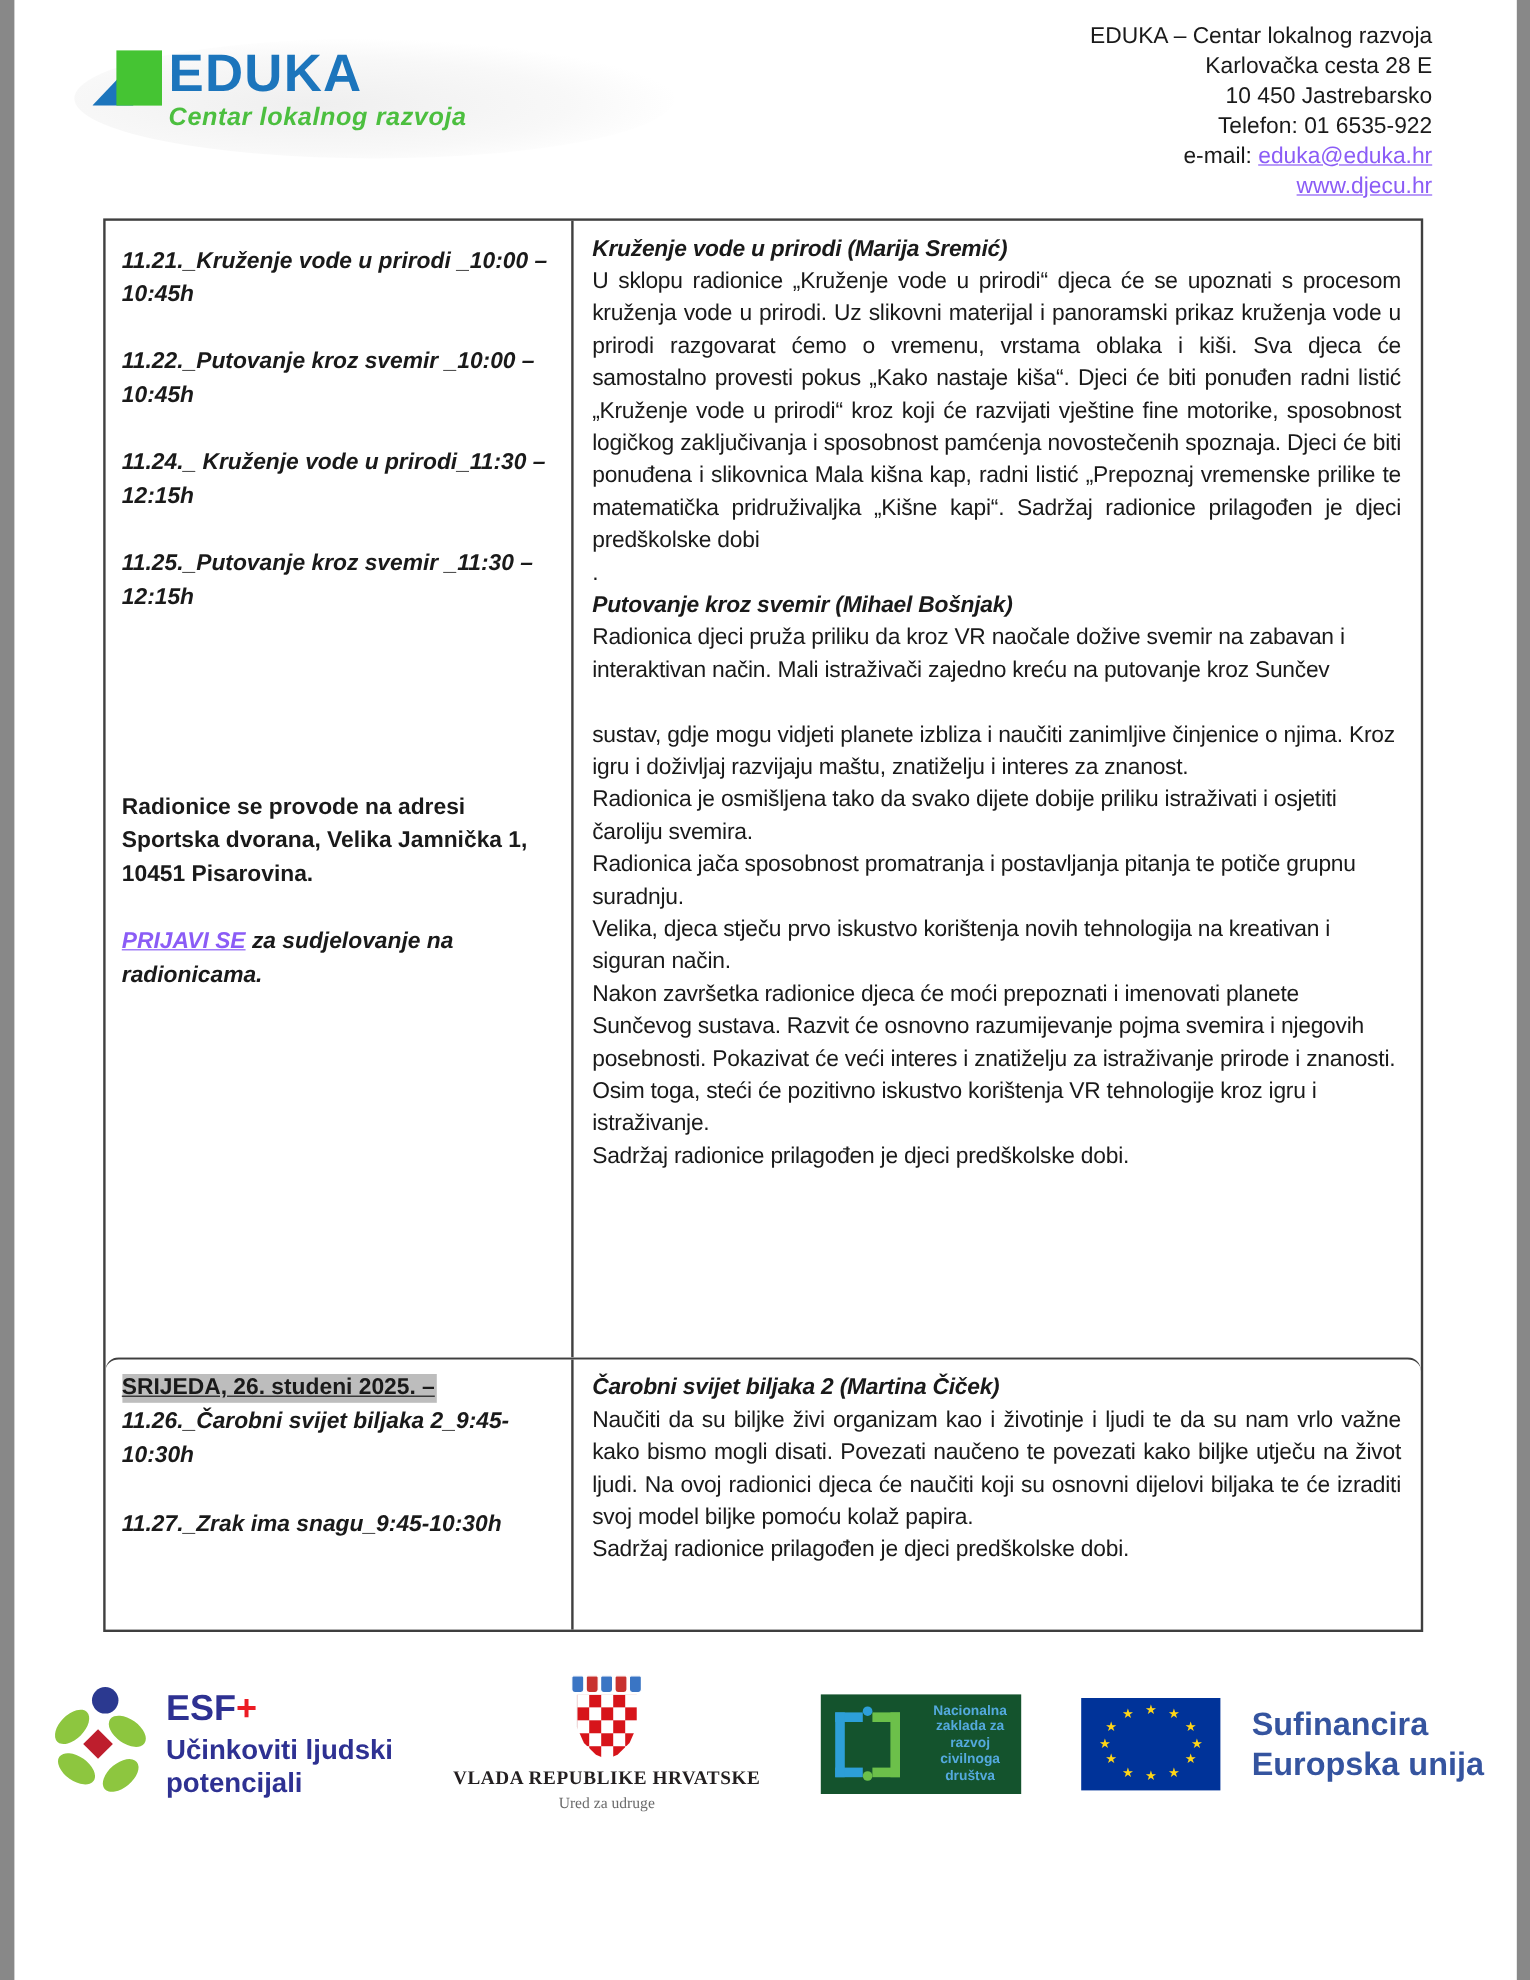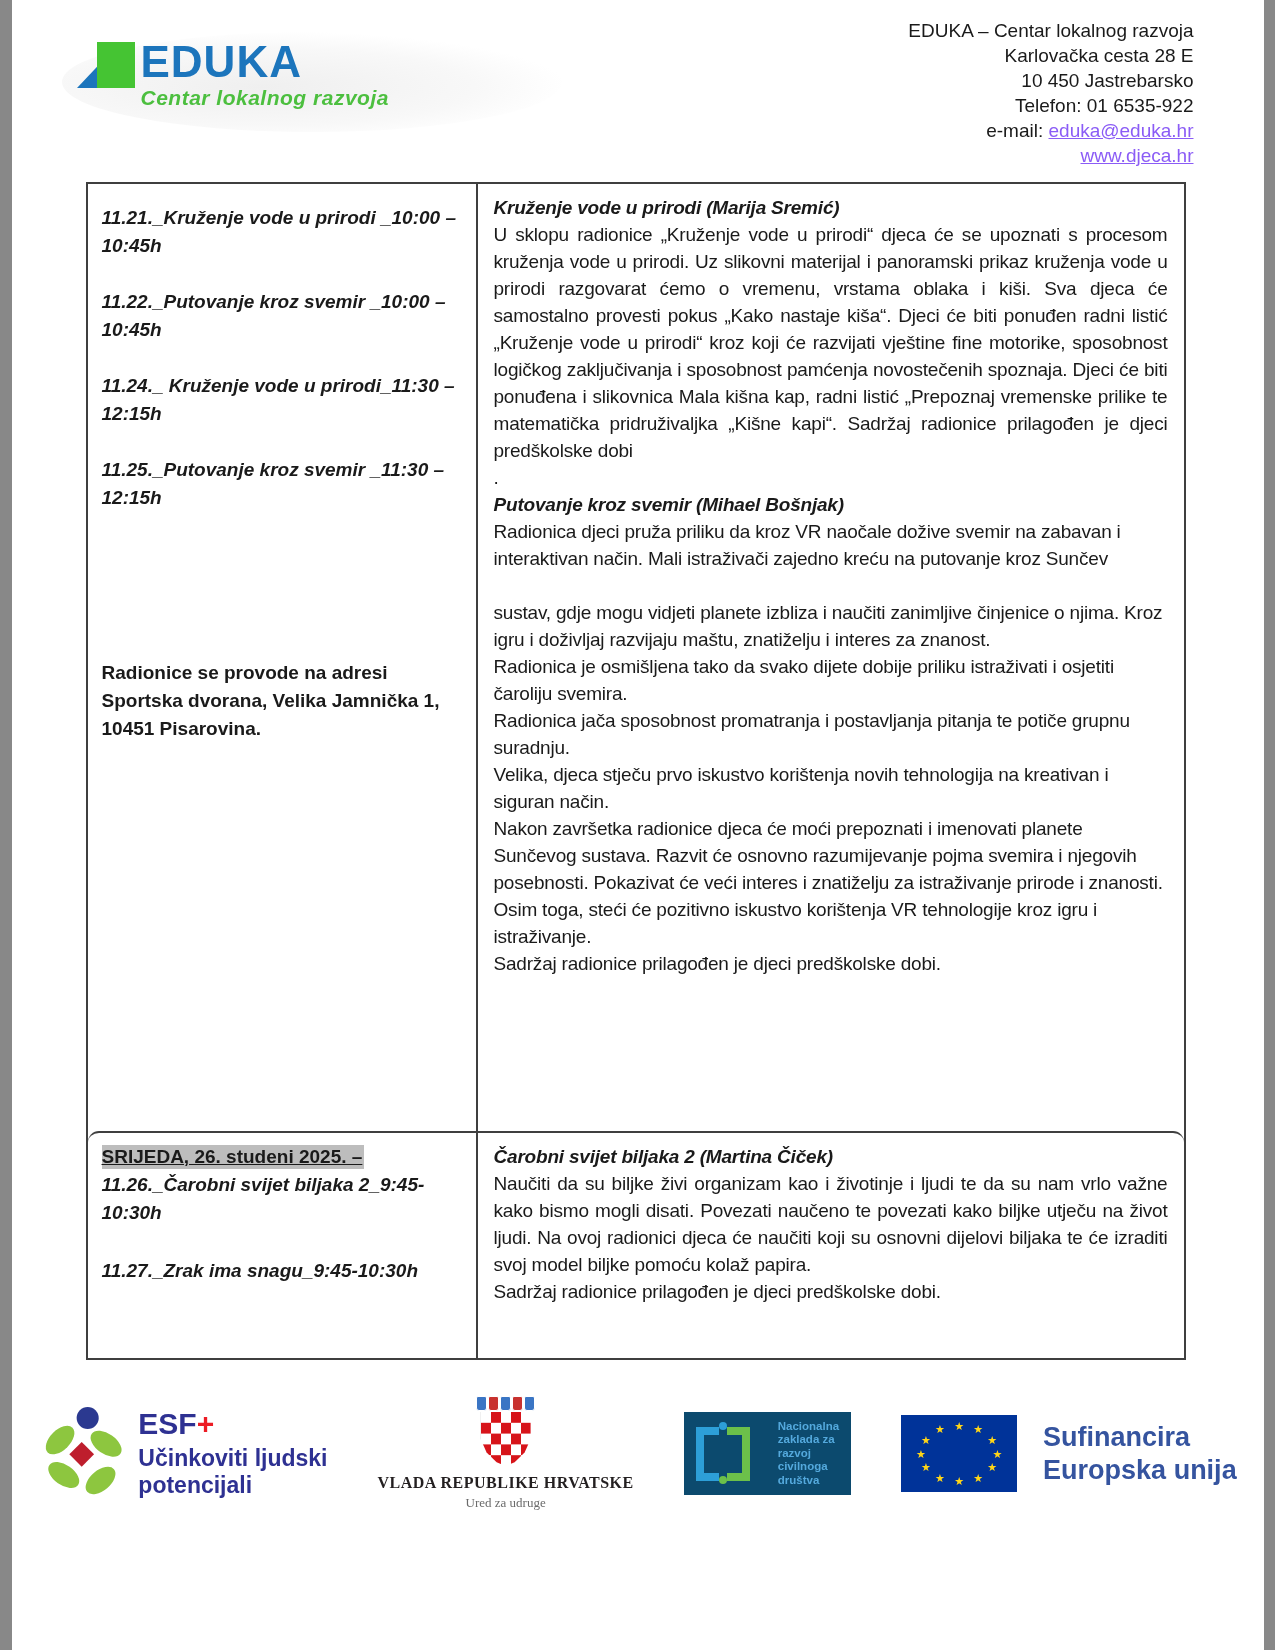--- a/index.html
+++ b/index.html
@@ -48,21 +48,21 @@
   .crown span{width:9px;height:13px;border-radius:2px 2px 3px 3px;border:1px solid #fff;}
   .crown span:nth-child(odd){background:#3A75C4;}
   .crown span:nth-child(even){background:#C8322F;}
   .shield{width:50px;height:54px;margin:0 auto;
     background:repeating-conic-gradient(#D7141A 0% 25%, #ffffff 0% 50%);
     background-size:20px 21.6px;
     clip-path:polygon(0 0,100% 0,100% 50%,88% 75%,68% 93%,50% 100%,32% 93%,12% 75%,0 50%);
     outline:1px solid #d8d8d8;}
   .vlada-t1{font-size:16px;font-weight:bold;color:#231F20;margin-top:8px;letter-spacing:0.5px;}
   .vlada-t2{font-size:13px;color:#6b6b6b;margin-top:3px;}
-  .zk{display:flex;align-items:center;gap:28px;background:#0c4a6e;padding:8px 12px;}
+  .zk{display:flex;align-items:center;gap:28px;background:#14532d;padding:8px 12px;text-align:center;}
   .zk-brackets{position:relative;width:54px;height:64px;}
   .br-l{position:absolute;left:0;top:5px;width:15px;height:38px;
     border-left:8px solid #2D9FD8;border-top:8px solid #2D9FD8;border-bottom:8px solid #2D9FD8;}
   .br-r{position:absolute;right:0;top:5px;width:15px;height:38px;
     border-right:8px solid #6CC04A;border-top:8px solid #6CC04A;border-bottom:8px solid #6CC04A;}
   .dot-b{position:absolute;left:50%;top:0;transform:translateX(-50%);width:8px;height:8px;border-radius:50%;background:#2D9FD8;}
   .dot-g{position:absolute;left:50%;bottom:2px;transform:translateX(-50%);width:8px;height:8px;border-radius:50%;background:#6CC04A;}
   .zk-text p{margin:0;font-size:11.5px;line-height:13.5px;color:#54A9DD;font-weight:bold;}
   .eu{display:flex;align-items:center;gap:26px;}
   .eu-flag{position:relative;width:116px;height:77px;background:#003399;}
@@ -89,35 +89,36 @@
           <div class="brand-tagline">Centar lokalnog razvoja</div>
         </div>
       </div>
     </div>
     <div class="contact">
       <div>EDUKA – Centar lokalnog razvoja</div>
       <div>Karlovačka cesta 28 E</div>
       <div>10 450 Jastrebarsko</div>
       <div>Telefon: 01 6535-922</div>
       <div><span>e-mail: </span><a class="link">eduka@eduka.hr</a></div>
-      <div><a class="link">www.djeca.hr</a></div>
+      <div><a class="link">www.djecu.hr</a></div>
     </div>
   </div>
 
   <div class="doc-table">
 
     <div class="tr row1">
       <div class="cell cell-left">
         <div class="schedule-list">
             <p class="schedule-item">11.21._Kruženje vode u prirodi _10:00 – 10:45h</p>
             <p class="schedule-item">11.22._Putovanje kroz svemir _10:00 – 10:45h</p>
             <p class="schedule-item">11.24._ Kruženje vode u prirodi_11:30 – 12:15h</p>
             <p class="schedule-item">11.25._Putovanje kroz svemir _11:30 – 12:15h</p>
           </div>
         <p class="address">Radionice se provode na adresi Sportska dvorana, Velika Jamnička 1, 10451 Pisarovina.</p>
+        <p class="signup"><a class="link">PRIJAVI SE</a><span> za sudjelovanje na radionicama.</span></p>
       </div>
       <div class="cell cell-right">
         <p class="sec-title">Kruženje vode u prirodi (Marija Sremić)</p>
         <div>
             <p class="body-par justify">U sklopu radionice „Kruženje vode u prirodi“ djeca će se upoznati s procesom kruženja vode u prirodi. Uz slikovni materijal i panoramski prikaz kruženja vode u prirodi razgovarat ćemo o vremenu, vrstama oblaka i kiši. Sva djeca će samostalno provesti pokus „Kako nastaje kiša“. Djeci će biti ponuđen radni listić „Kruženje vode u prirodi“ kroz koji će razvijati vještine fine motorike, sposobnost logičkog zaključivanja i sposobnost pamćenja novostečenih spoznaja. Djeci će biti ponuđena i slikovnica Mala kišna kap, radni listić „Prepoznaj vremenske prilike te matematička pridruživaljka „Kišne kapi“. Sadržaj radionice prilagođen je djeci predškolske dobi</p>
             <p class="body-par">.</p>
           </div>
         <p class="sec-title">Putovanje kroz svemir (Mihael Bošnjak)</p>
         <div>
             <p class="body-par">Radionica djeci pruža priliku da kroz VR naočale dožive svemir na zabavan i interaktivan način. Mali istraživači zajedno kreću na putovanje kroz Sunčev</p>

